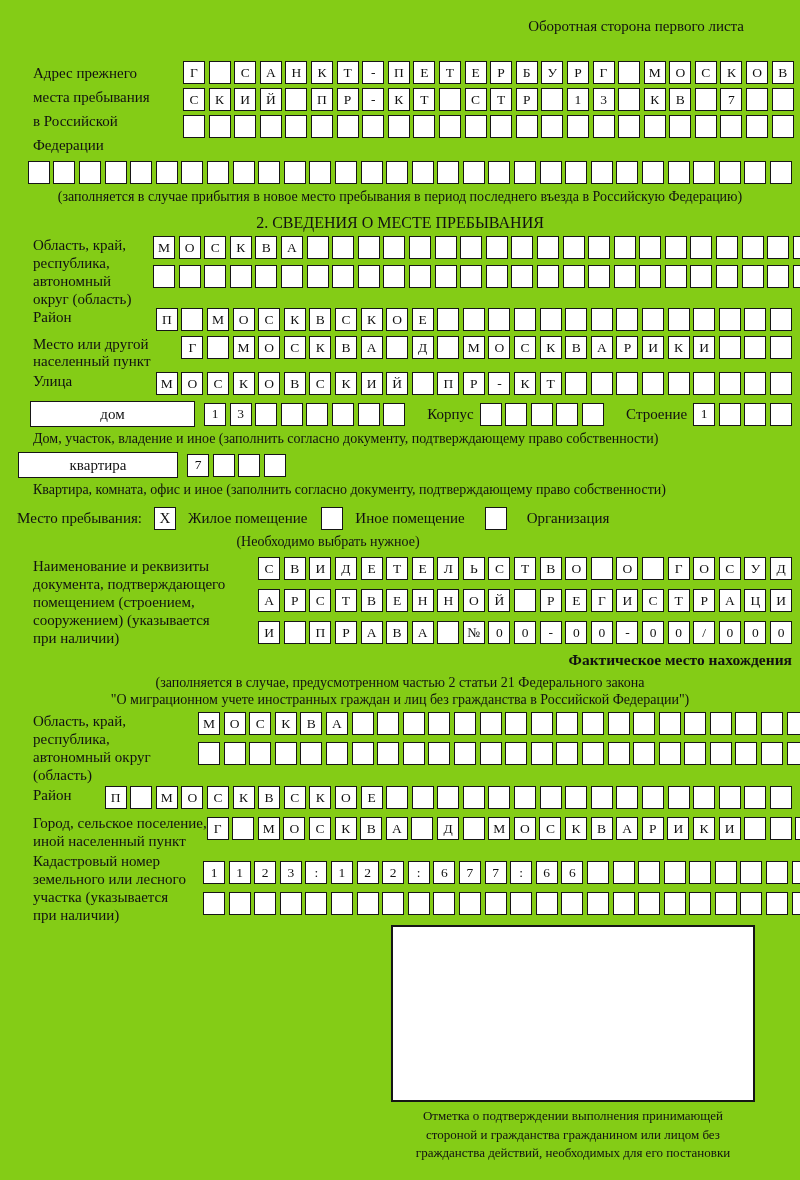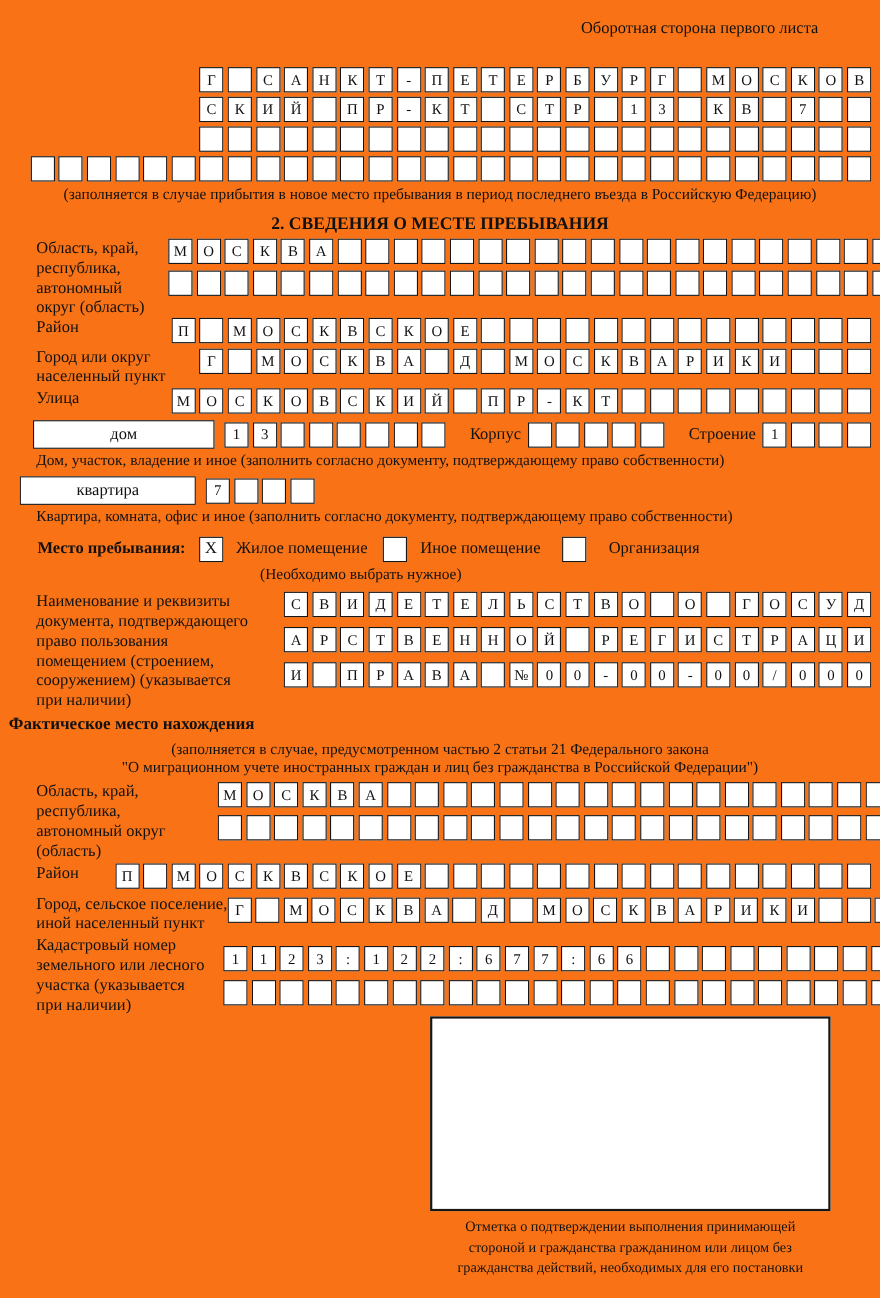--- a/index.html
+++ b/index.html
@@ -2,21 +2,21 @@
 <html><head>
 <meta charset="utf-8">
 <style>
   html,body{margin:0;padding:0;background:#ffffff;}
   .page{
     position:relative;
     width:800px;height:1180px;
     margin:0 auto;
     box-sizing:border-box;
     padding:0 8px;
-    background:#f97316;
+    background:#84cc16;
     color:#111;
     font-family:"Liberation Serif","DejaVu Serif",serif;
     overflow:hidden;
   }
   .top-note{margin:18px 48px 0 0;text-align:right;font-size:15px;}
   .frow{display:flex;align-items:flex-start;}
   .lbl{font-size:15px;line-height:18px;margin-left:25px;flex:none;}
   .lbl.lh24{line-height:24px;}
   .cellcol{display:flex;flex-direction:column;row-gap:4px;margin-left:auto;}
   .cells{display:flex;column-gap:3.6px;margin-left:auto;flex:none;}
@@ -24,22 +24,22 @@
   .cell{
     flex:none;box-sizing:border-box;
     width:22px;height:23px;
     border:1.5px solid #161616;
     display:flex;align-items:center;justify-content:center;
     font-size:13.5px;line-height:1;
     background:#fff;
   }
   .note{font-size:14px;line-height:18px;}
   .note.center{text-align:center;}
-  .sec-title{font-size:16px;font-weight:bold;text-align:center;margin-top:7px;line-height:20px;}
-  .sub-title{font-size:15.5px;font-weight:bold;text-align:left;line-height:18px;}
+  .sec-title{font-size:16px;font-weight:normal;text-align:center;margin-top:7px;line-height:20px;}
+  .sub-title{font-size:15.5px;font-weight:bold;text-align:right;line-height:18px;}
   .longbox{
     flex:none;box-sizing:border-box;height:26px;
     border:1.5px solid #161616;
     display:flex;align-items:center;justify-content:center;
     font-size:15px;background:#fff;
   }
   .inline-lbl{font-size:15px;line-height:26px;flex:none;}
   .mesto-note{width:420px;margin-left:110px;text-align:center;font-size:14px;line-height:18px;}
   .bigbox{
     box-sizing:border-box;width:364px;height:177px;
@@ -53,20 +53,26 @@
   .fact-note{text-align:center;font-size:14px;line-height:17px;}
 </style>
 </head>
 <body>
 
 <div class="page">
 
   <div class="top-note">Оборотная сторона первого листа</div>
 
   <div class="frow" style="margin-top:26px;">
+    <div class="lbl lh24" style="width:150px;">
+        <div>Адрес прежнего</div>
+        <div>места пребывания</div>
+        <div>в Российской</div>
+        <div>Федерации</div>
+      </div>
     <div class="cellcol">
       <div class="cells">
           <div class="cell">Г</div>
           <div class="cell"></div>
           <div class="cell">С</div>
           <div class="cell">А</div>
           <div class="cell">Н</div>
           <div class="cell">К</div>
           <div class="cell">Т</div>
           <div class="cell">-</div>
@@ -272,21 +278,21 @@
         <div class="cell"></div>
         <div class="cell"></div>
         <div class="cell"></div>
         <div class="cell"></div>
         <div class="cell"></div>
       </div>
   </div>
 
   <div class="frow" style="margin-top:5px;">
     <div class="lbl" style="line-height:17px;">
-        <div>Город или округ</div>
+        <div>Место или другой</div>
         <div>населенный пункт</div>
       </div>
     <div class="cells">
         <div class="cell">Г</div>
         <div class="cell"></div>
         <div class="cell">М</div>
         <div class="cell">О</div>
         <div class="cell">С</div>
         <div class="cell">К</div>
         <div class="cell">В</div>
@@ -376,35 +382,34 @@
     <div class="cells noauto" style="margin-left:9px;">
         <div class="cell">7</div>
         <div class="cell"></div>
         <div class="cell"></div>
         <div class="cell"></div>
       </div>
   </div>
   <div class="note" style="margin-top:3px;margin-left:25px;">Квартира, комната, офис и иное (заполнить согласно документу, подтверждающему право собственности)</div>
 
   <div class="frow" style="margin-top:6px;align-items:center;">
-    <div class="inline-lbl" style="margin-left:26px;font-weight:bold;">Место пребывания:</div>
+    <div class="inline-lbl" style="margin-left:9px;">Место пребывания:</div>
     <div class="cell" style="margin-left:12px;font-size:15px;">X</div>
     <div class="inline-lbl" style="margin-left:12px;">Жилое помещение</div>
     <div class="cell" style="margin-left:14px;"></div>
     <div class="inline-lbl" style="margin-left:12px;">Иное помещение</div>
     <div class="cell" style="margin-left:20px;"></div>
     <div class="inline-lbl" style="margin-left:20px;">Организация</div>
   </div>
   <div class="mesto-note" style="margin-top:2px;">(Необходимо выбрать нужное)</div>
 
   <div class="frow" style="margin-top:6px;">
     <div class="lbl" style="width:215px;">
         <div>Наименование и реквизиты</div>
         <div>документа, подтверждающего</div>
-        <div>право пользования</div>
         <div>помещением (строением,</div>
         <div>сооружением) (указывается</div>
         <div>при наличии)</div>
       </div>
     <div class="cellcol" style="row-gap:9px;">
       <div class="cells">
           <div class="cell">С</div>
           <div class="cell">В</div>
           <div class="cell">И</div>
           <div class="cell">Д</div>

